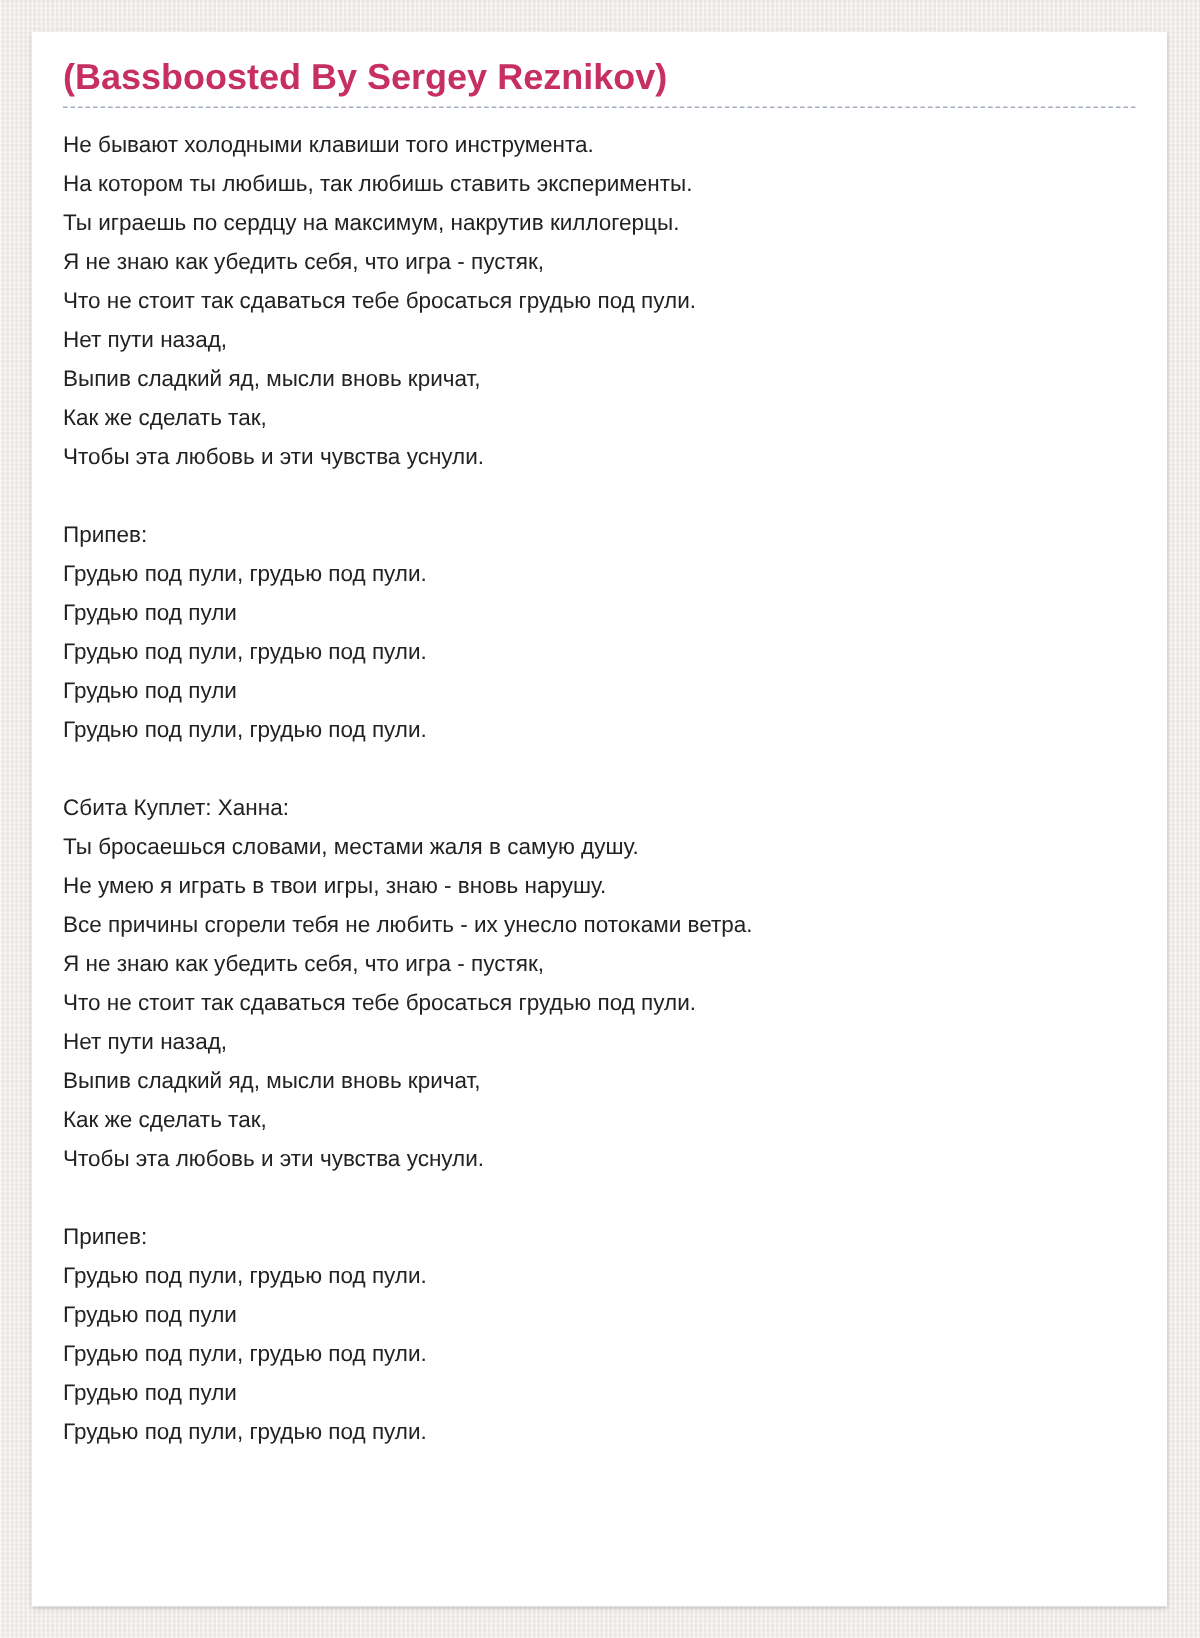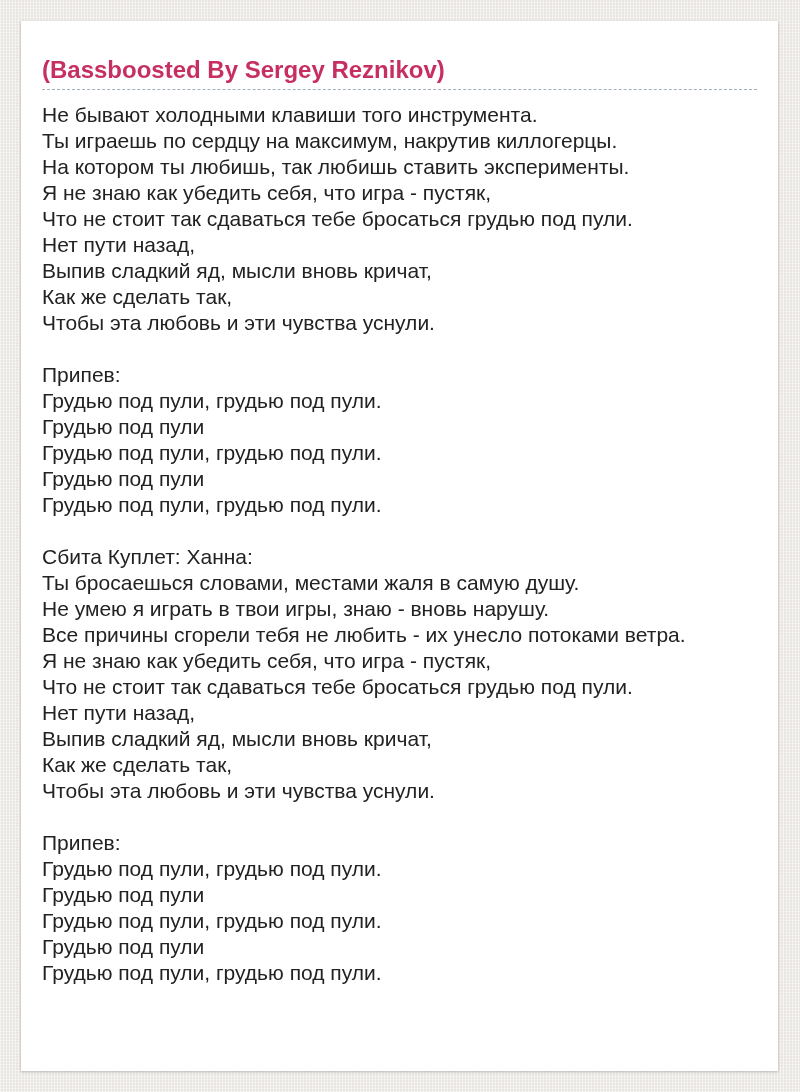--- a/index.html
+++ b/index.html
@@ -22,21 +22,20 @@
     width: 757px;
     height: 1050px;
     box-sizing: border-box;
     background: var(--card-background, #ffffff);
     box-shadow: 0 1px 3px rgba(0,0,0,0.20), 0 0 1px rgba(0,0,0,0.12);
     padding: 18px 21px 0 21px;
   }
   .header {
     padding-bottom: 6px;
     border-bottom: 1px dashed var(--separator, #a3aebc);
-    margin-top: 18px;
   }
   .song-title {
     margin: 0;
     font-size: 24px;
     line-height: 26px;
     font-weight: bold;
     color: var(--title, #c62f60);
   }
   .artist-line {
     margin-top: 2px;
@@ -44,37 +43,37 @@
     line-height: 22px;
     color: #333333;
   }
   .artist-link {
     color: var(--artist-link, #4fa2a8);
     text-decoration: none;
     cursor: pointer;
   }
   .lyrics {
     margin-top: 12px;
-    font-size: 21px;
+    font-size: 15px;
     line-height: 26px;
     color: var(--lyrics-text, #222222);
   }
   .lyric-line { white-space: pre-wrap; }
 </style>
 </head>
 <body>
 
 <div class="card">
   <div class="header">
     <h1 class="song-title">(Bassboosted By Sergey Reznikov)</h1>
   </div>
   <div class="lyrics">
       <div class="lyric-line">Не бывают холодными клавиши того инструмента.</div>
+      <div class="lyric-line">На котором ты любишь, так любишь ставить эксперименты.</div>
       <div class="lyric-line">Ты играешь по сердцу на максимум, накрутив киллогерцы.</div>
-      <div class="lyric-line">На котором ты любишь, так любишь ставить эксперименты.</div>
       <div class="lyric-line">Я не знаю как убедить себя, что игра - пустяк,</div>
       <div class="lyric-line">Что не стоит так сдаваться тебе бросаться грудью под пули.</div>
       <div class="lyric-line">Нет пути назад,</div>
       <div class="lyric-line">Выпив сладкий яд, мысли вновь кричат,</div>
       <div class="lyric-line">Как же сделать так,</div>
       <div class="lyric-line">Чтобы эта любовь и эти чувства уснули.</div>
       <div class="lyric-line">&nbsp;</div>
       <div class="lyric-line">Припев:</div>
       <div class="lyric-line">Грудью под пули, грудью под пули.</div>
       <div class="lyric-line">Грудью под пули</div>

